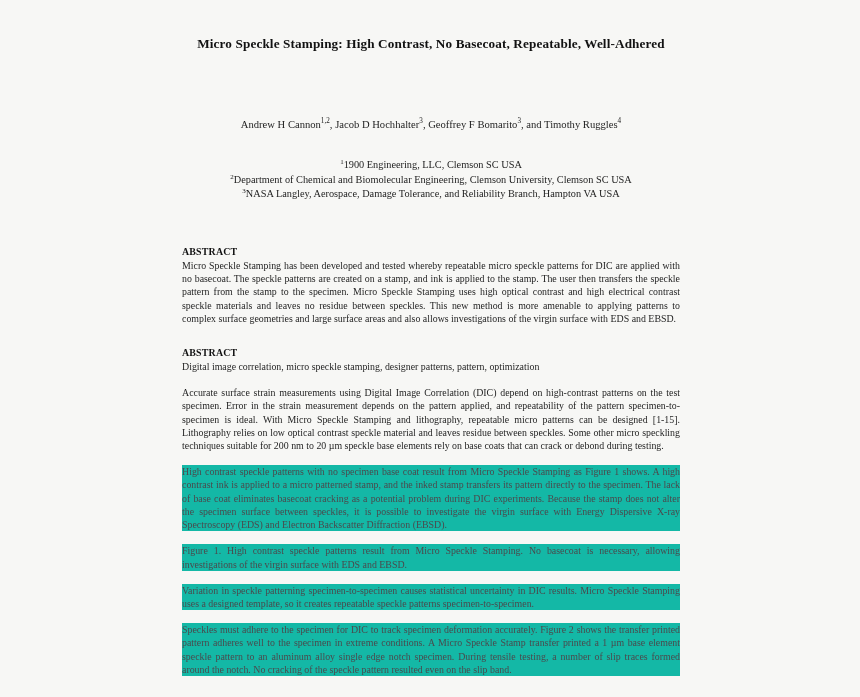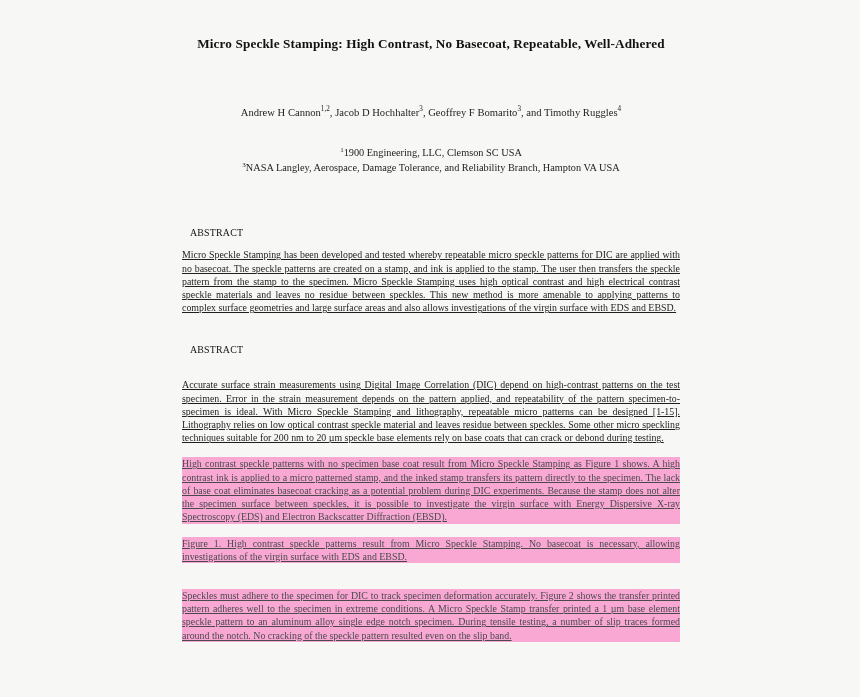--- a/index.html
+++ b/index.html
@@ -41,21 +41,21 @@
     padding-top: 36px;
     letter-spacing: 0.01em;
   }
 
   
   .authors {
     text-align: center;
     font-size: 10.6px;
     line-height: 1.3;
     color: #1d1d1d;
-    margin: 0;
+    margin: 12px;
     padding-top: 53px;
   }
   .authors sup, .affil sup {
     font-size: 68%;
     vertical-align: super;
     line-height: 0;
   }
 
   
   .affiliations {
@@ -65,44 +65,43 @@
   }
   .affil {
     font-size: 10.3px;
     line-height: 1.42;
     color: #1d1d1d;
     margin: 0;
   }
 
   
   .section-head {
-    font-weight: normal;
+    font-weight: bold;
     font-size: 9.9px;
     letter-spacing: 0.02em;
     color: #111;
-    margin: 8px;
+    margin: 0;
     line-height: 1.3;
   }
 
   
   .para {
     font-size: 9.9px;
     line-height: 1.335;
     text-align: justify;
     text-justify: inter-word;
     color: #1f1f1f;
     margin: 0;
-    text-decoration: underline;
   }
   .para.dim {
     color: #4a4a4d;
   }
 
   .band {
-    background: #f9a8d4;
+    background: #14b8a6;
   }
 
   .gap-abstract { height: 22px; }
   .gap-kw       { height: 13px; }
   .gap-p        { height: 13px; }
 
   .abstract-block { padding-top: 28px; }
 </style>
 </head>
 <body>
@@ -111,48 +110,51 @@
   <div class="column">
 
     <h1 class="doc-title">Micro Speckle Stamping:  High Contrast, No Basecoat, Repeatable, Well-Adhered</h1>
 
     <p class="authors">
       <span>Andrew H Cannon</span><sup>1,2</sup><span>, Jacob D Hochhalter</span><sup>3</sup><span>, Geoffrey F Bomarito</span><sup>3</sup><span>, and Timothy Ruggles</span><sup>4</sup>
     </p>
 
     <div class="affiliations">
       <p class="affil"><sup>1</sup><span>1900 Engineering, LLC, Clemson SC USA</span></p>
+      <p class="affil"><sup>2</sup><span>Department of Chemical and Biomolecular Engineering, Clemson University, Clemson SC USA</span></p>
       <p class="affil"><sup>3</sup><span>NASA Langley, Aerospace, Damage Tolerance, and Reliability Branch, Hampton VA USA</span></p>
     </div>
 
     <div class="abstract-block">
       <p class="section-head">ABSTRACT</p>
       <p class="para">Micro Speckle Stamping has been developed and tested whereby repeatable micro speckle patterns for DIC are applied with no basecoat.  The speckle patterns are created on a stamp, and ink is applied to the stamp.  The user then transfers the speckle pattern from the stamp to the specimen.  Micro Speckle Stamping uses high optical contrast and high electrical contrast speckle materials and leaves no residue between speckles. This new method is more amenable to applying patterns to complex surface geometries and large surface areas and also allows investigations of the virgin surface with EDS and EBSD.</p>
     </div>
 
     <div class="gap-abstract"></div>
 
     <div>
       <p class="section-head">ABSTRACT</p>
+      <p class="para">Digital image correlation, micro speckle stamping, designer patterns, pattern, optimization</p>
     </div>
 
     <div class="gap-kw"></div>
 
     <p class="para">Accurate surface strain measurements using Digital Image Correlation (DIC) depend on high-contrast patterns on the test specimen.  Error in the strain measurement depends on the pattern applied, and repeatability of the pattern specimen-to-specimen is ideal.  With Micro Speckle Stamping and lithography, repeatable micro patterns can be designed [1-15].  Lithography relies on low optical contrast speckle material and leaves residue between speckles.  Some other micro speckling techniques suitable for 200 nm to 20 µm speckle base elements rely on base coats that can crack or debond during testing.</p>
 
     <div class="gap-p"></div>
 
     <p class="para dim band">High contrast speckle patterns with no specimen base coat result from Micro Speckle Stamping as Figure 1 shows.  A high contrast ink is applied to a micro patterned stamp, and the inked stamp transfers its pattern directly to the specimen.  The lack of base coat eliminates basecoat cracking as a potential problem during DIC experiments.  Because the stamp does not alter the specimen surface between speckles, it is possible to investigate the virgin surface with Energy Dispersive X-ray Spectroscopy (EDS) and Electron Backscatter Diffraction (EBSD).</p>
 
     <div class="gap-p"></div>
 
     <p class="para dim band">Figure 1.  High contrast speckle patterns result from Micro Speckle Stamping.  No basecoat is necessary, allowing investigations of the virgin surface with EDS and EBSD.</p>
 
     <div class="gap-p"></div>
 
+    <p class="para dim band">Variation in speckle patterning specimen-to-specimen causes statistical uncertainty in DIC results.  Micro Speckle Stamping uses a designed template, so it creates repeatable speckle patterns specimen-to-specimen.</p>
 
     <div class="gap-p"></div>
 
     <p class="para dim band">Speckles must adhere to the specimen for DIC to track specimen deformation accurately.  Figure 2 shows the transfer printed pattern adheres well to the specimen in extreme conditions.  A Micro Speckle Stamp transfer printed a 1 µm base element speckle pattern to an aluminum alloy single edge notch specimen.  During tensile testing, a number of slip traces formed around the notch.  No cracking of the speckle pattern resulted even on the slip band.</p>
 
     <div class="gap-p"></div>
 
 
     <div class="gap-p"></div>
 

